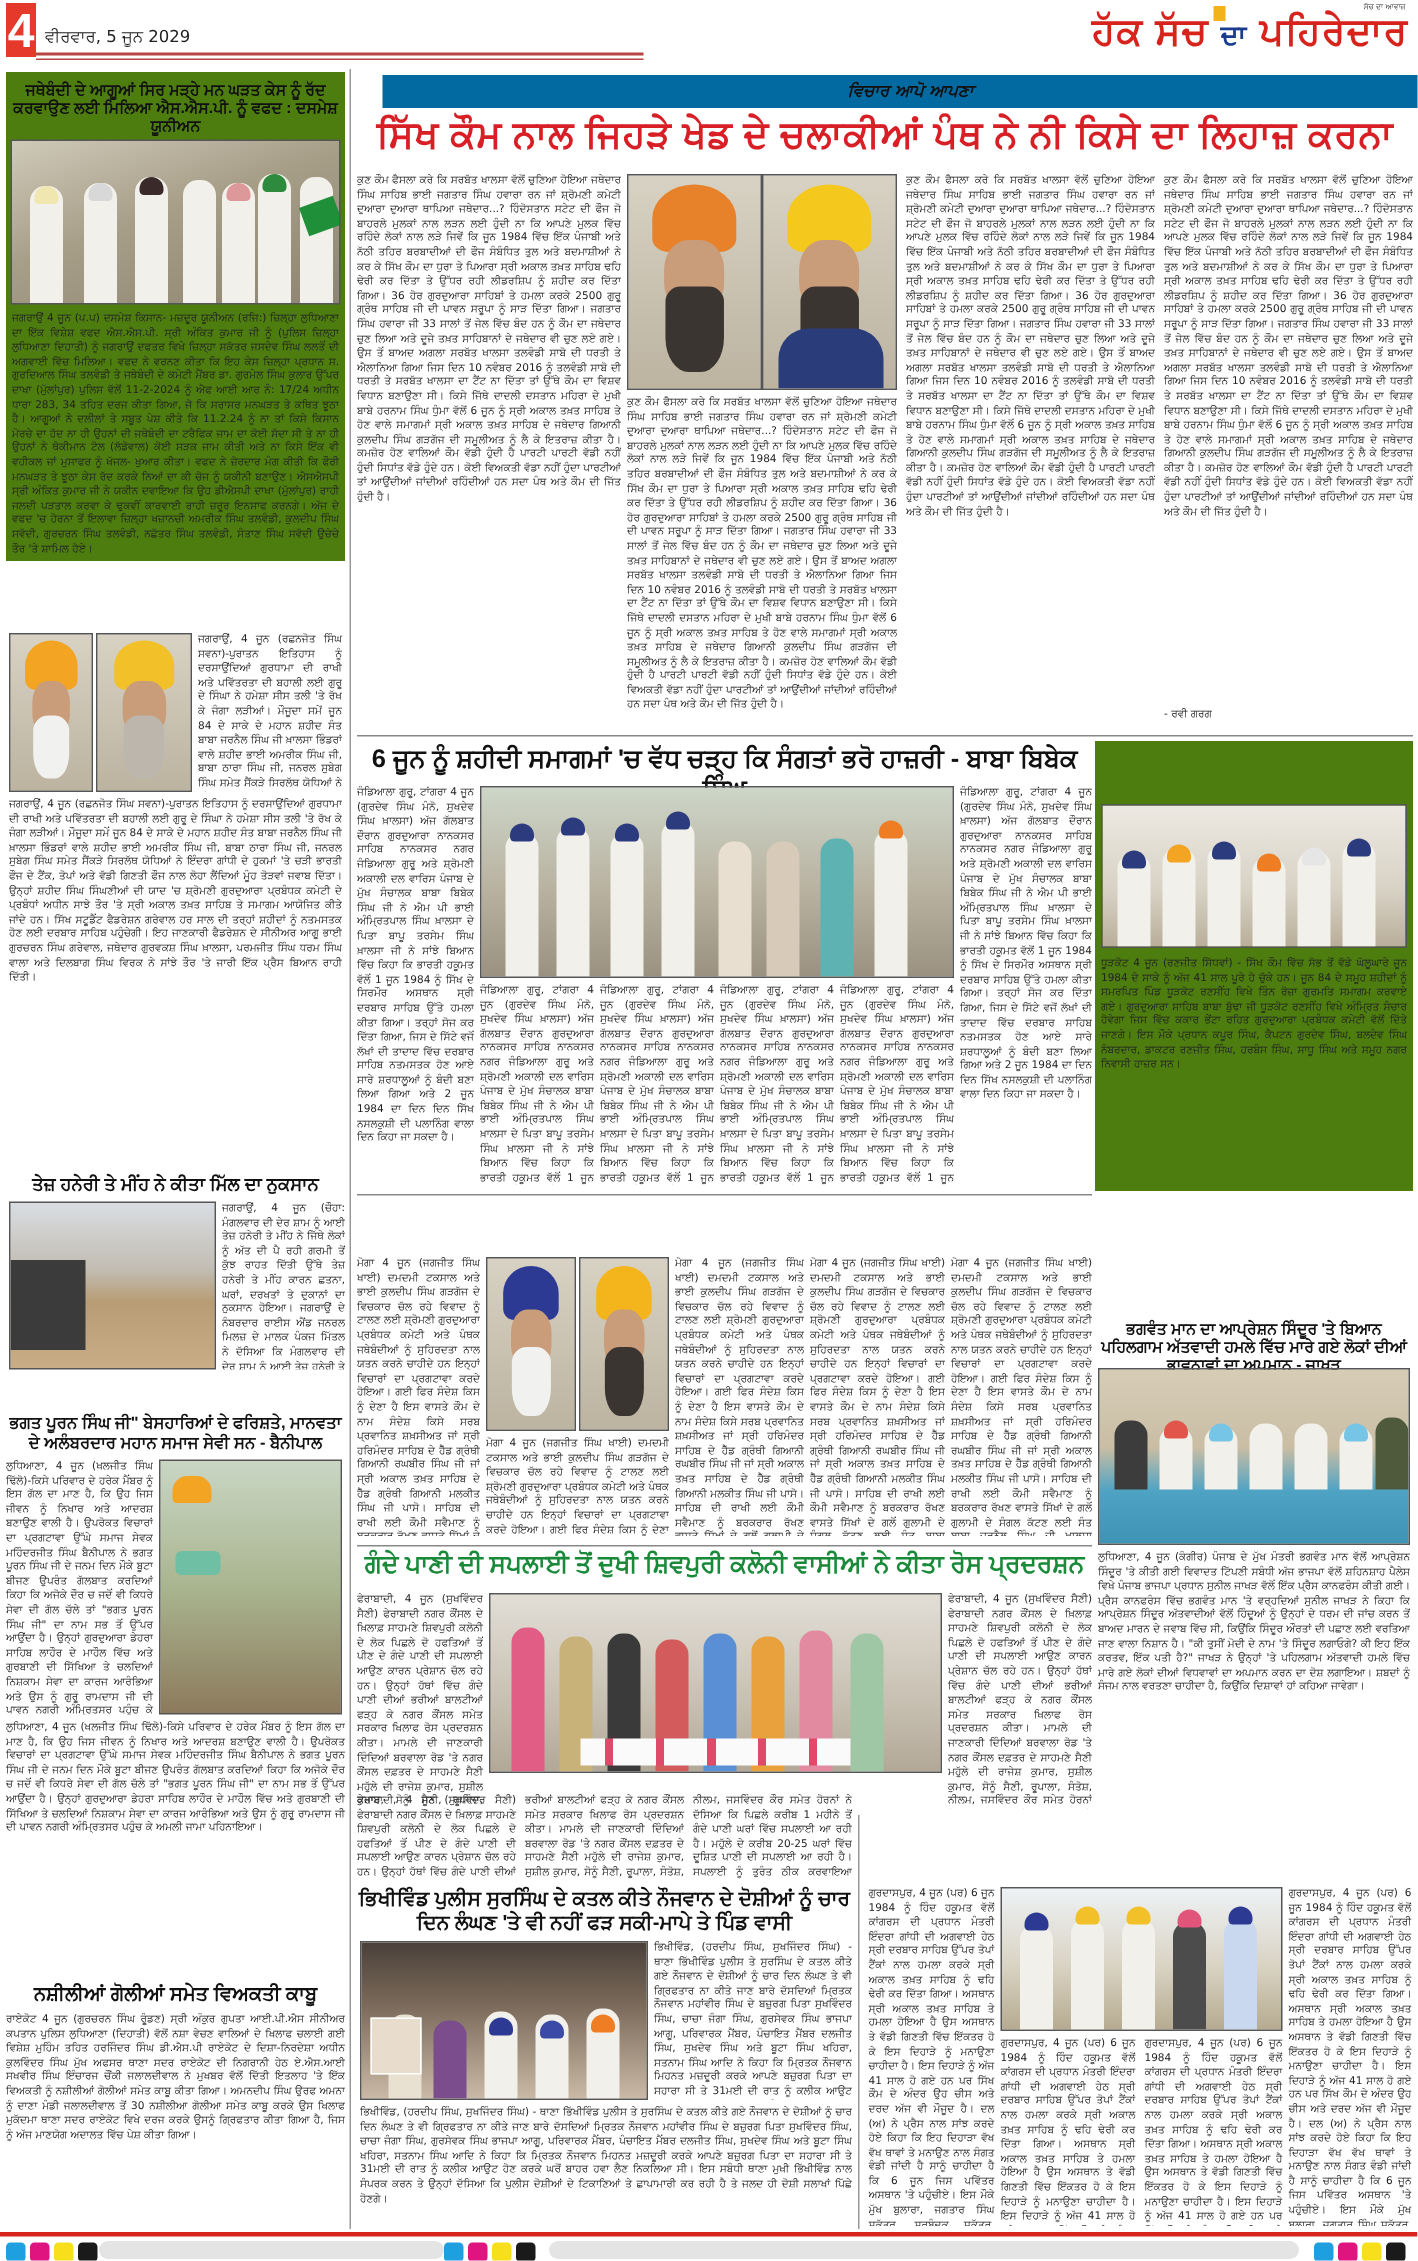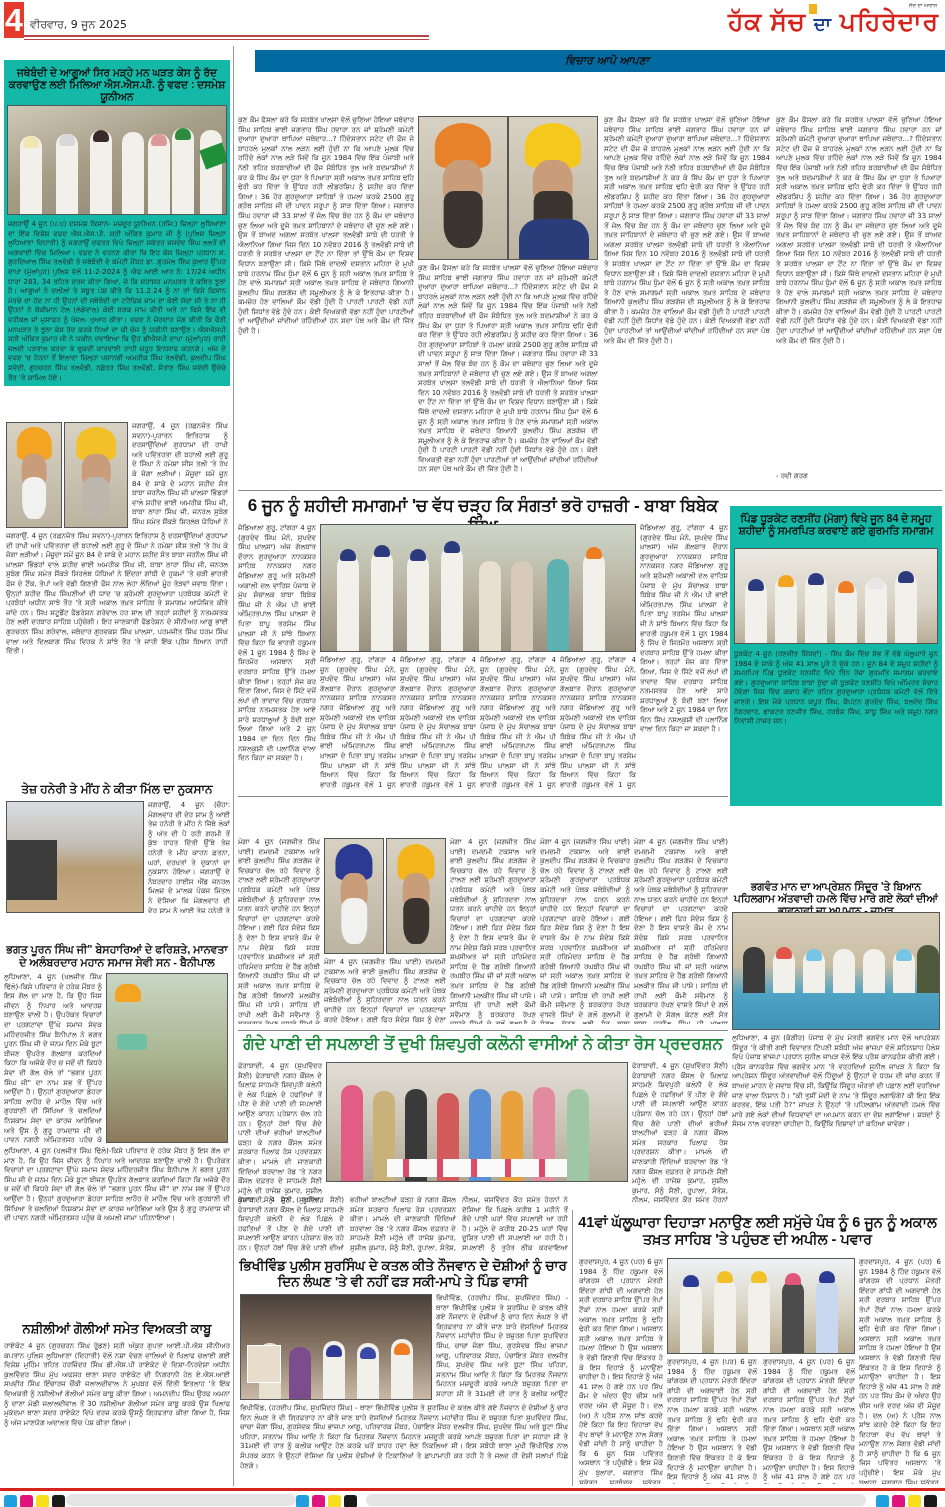--- a/index.html
+++ b/index.html
@@ -16,21 +16,21 @@
   .rule2 { left: 24px; top: 39px; width: 405px; height: 1px; background: #b84444; }
   .logo { right: 6px; top: 6px; font: bold 25px/30px "Liberation Sans", sans-serif; color: #d6241d; letter-spacing: 1px; }
   .logo .mid { color: #1a3c8f; font-size: 18px; }
   .logo-flag { right: 128px; top: 4px; width: 8px; height: 10px; background: #f2b21a; }
   .logo-tag { right: 8px; top: 2px; font-size: 5px; color: #333; }
 
   
   .vrule { width: 1px; background: #999; }
   .hrule { height: 1px; background: #888; }
 
-  .box-yellow { background: #14b8a6; margin-top: 12px; }
+  .box-yellow { background: #4d7c0f; }
   .section-band { background: #0369a1; margin-left: 17px; }
 
   .headline { font-family: "Liberation Sans", sans-serif; font-weight: bold; color: #111; text-align: center; line-height: 1.15; }
   .hl-red { color: #d81f26; }
   .hl-green { color: #1a8a3a; }
 
   .body-text { font-size: 7px; line-height: 9.6px; color: #222; text-align: justify; overflow: hidden; }
   .columns-2 { column-count: 2; column-gap: 8px; }
 
   .photo { background: linear-gradient(160deg, #cfc9b8 0%, #a79e88 45%, #8d8571 100%); border: 1px solid #555; overflow: hidden; }
@@ -46,21 +46,21 @@
 
   
   .footer-bar { left: 0; top: 1488px; width: 945px; height: 3px; background: #d6241d; }
   .reg { width: 13px; height: 13px; border-radius: 3px; display: inline-block; margin-right: 3px; }
   .pill { height: 12px; border-radius: 6px; background: #e4e4e4; }
 </style>
 </head>
 <body>
 
 <div class="abs page-num">4</div>
-<div class="abs date">ਵੀਰਵਾਰ, 9 ਜੂਨ 2025</div>
+<div class="abs date">ਵੀਰਵਾਰ, 5 ਜੂਨ 2029</div>
 <div class="abs rule1"></div>
 <div class="abs rule2"></div>
 <div class="abs logo-flag"></div>
 <div class="abs logo-tag">ਸੱਚ ਦਾ ਆਵਾਜ਼</div>
 <div class="abs logo">
   <span>ਹੱਕ ਸੱਚ </span><span class="mid">ਦਾ</span><span> ਪਹਿਰੇਦਾਰ</span>
 </div>
 
 <div class="abs vrule" style="left:233px; top:46px; height:1440px;"></div>
 
@@ -120,20 +120,21 @@
 <div class="abs" style="left:4px; top:1322px; width:226px; height:164px;">
   <div class="headline" style="font-size:13px;">ਨਸ਼ੀਲੀਆਂ ਗੋਲੀਆਂ ਸਮੇਤ ਵਿਅਕਤੀ ਕਾਬੂ</div>
   <div class="abs body-text" style="left:0px; top:20px; width:226px; height:144px;">ਰਾਏਕੋਟ 4 ਜੂਨ (ਗੁਰਚਰਨ ਸਿੰਘ ਰੂੰਡਣ) ਸ੍ਰੀ ਅੰਕੁਰ ਗੁਪਤਾ ਆਈ.ਪੀ.ਐਸ ਸੀਨੀਅਰ ਕਪਤਾਨ ਪੁਲਿਸ ਲੁਧਿਆਣਾ (ਦਿਹਾਤੀ) ਵੱਲੋਂ ਨਸ਼ਾ ਵੇਚਣ ਵਾਲਿਆਂ ਦੇ ਖਿਲਾਫ ਚਲਾਈ ਗਈ ਵਿਸ਼ੇਸ਼ ਮੁਹਿੰਮ ਤਹਿਤ ਹਰਜਿੰਦਰ ਸਿੰਘ ਡੀ.ਐਸ.ਪੀ ਰਾਏਕੋਟ ਦੇ ਦਿਸ਼ਾ-ਨਿਰਦੇਸ਼ਾ ਅਧੀਨ ਕੁਲਵਿੰਦਰ ਸਿੰਘ ਮੁੱਖ ਅਫਸਰ ਥਾਣਾ ਸਦਰ ਰਾਏਕੋਟ ਦੀ ਨਿਗਰਾਨੀ ਹੇਠ ਏ.ਐਸ.ਆਈ ਸਖਵੀਰ ਸਿੰਘ ਇੰਚਾਰਜ ਚੌਂਕੀ ਜਲਾਲਦੀਵਾਲ ਨੇ ਮੁਖਬਰ ਵੱਲੋਂ ਦਿੱਤੀ ਇਤਲਾਹ 'ਤੇ ਇੱਕ ਵਿਅਕਤੀ ਨੂੰ ਨਸ਼ੀਲੀਆਂ ਗੋਲੀਆਂ ਸਮੇਤ ਕਾਬੂ ਕੀਤਾ ਗਿਆ। ਅਮਨਦੀਪ ਸਿੰਘ ਉਰਫ ਅਮਨਾ ਨੂੰ ਦਾਣਾ ਮੰਡੀ ਜਲਾਲਦੀਵਾਲ ਤੋਂ 30 ਨਸ਼ੀਲੀਆ ਗੋਲੀਆ ਸਮੇਤ ਕਾਬੂ ਕਰਕੇ ਉਸ ਖਿਲਾਫ ਮੁਕੱਦਮਾ ਥਾਣਾ ਸਦਰ ਰਾਏਕੋਟ ਵਿਖੇ ਦਰਜ ਕਰਕੇ ਉਸਨੂੰ ਗ੍ਰਿਫਤਾਰ ਕੀਤਾ ਗਿਆ ਹੈ, ਜਿਸ ਨੂੰ ਅੱਜ ਮਾਣਯੋਗ ਅਦਾਲਤ ਵਿੱਚ ਪੇਸ਼ ਕੀਤਾ ਗਿਆ।</div>
 </div>
 
 <div class="abs section-band" style="left:238px; top:50px; width:704px; height:22px;">
   <div style="text-align:center; font-size:11px; font-style:italic; font-weight:bold; line-height:22px;">ਵਿਚਾਰ ਆਪੋ ਆਪਣਾ</div>
 </div>
 
 <div class="abs" style="left:238px; top:76px; width:704px; height:410px;">
+  <div class="headline hl-red" style="font-size:25px; letter-spacing:0.5px;">ਸਿੱਖ ਕੌਮ ਨਾਲ ਜਿਹੜੇ ਖੇਡ ਦੇ ਚਲਾਕੀਆਂ ਪੰਥ ਨੇ ਨੀ ਕਿਸੇ ਦਾ ਲਿਹਾਜ਼ ਕਰਨਾ</div>
   <div class="abs body-text columns-2" style="left:0px; top:40px; width:176px; height:368px; column-count:1;">ਕੁਣ ਕੌਮ ਫੈਸਲਾ ਕਰੇ ਕਿ ਸਰਬੱਤ ਖਾਲਸਾ ਵੱਲੋਂ ਚੁਣਿਆ ਹੋਇਆ ਜਥੇਦਾਰ ਸਿੰਘ ਸਾਹਿਬ ਭਾਈ ਜਗਤਾਰ ਸਿੰਘ ਹਵਾਰਾ ਰਨ ਜਾਂ ਸ਼੍ਰੋਮਣੀ ਕਮੇਟੀ ਦੁਆਰਾ ਦੁਆਰਾ ਥਾਪਿਆ ਜਥੇਦਾਰ...? ਹਿੰਦੋਸਤਾਨ ਸਟੇਟ ਦੀ ਫੌਜ ਜੋ ਬਾਹਰਲੇ ਮੁਲਕਾਂ ਨਾਲ ਲੜਨ ਲਈ ਹੁੰਦੀ ਨਾ ਕਿ ਆਪਣੇ ਮੁਲਕ ਵਿੱਚ ਰਹਿੰਦੇ ਲੋਕਾਂ ਨਾਲ ਲੜੇ ਜਿਵੇਂ ਕਿ ਜੂਨ 1984 ਵਿੱਚ ਇੱਕ ਪੰਜਾਬੀ ਅਤੇ ਨੱਠੀ ਤਹਿਰ ਬਰਬਾਦੀਆਂ ਦੀ ਫੌਜ ਸੰਬੰਧਿਤ ਤੁਲ ਅਤੇ ਬਦਮਾਸ਼ੀਆਂ ਨੇ ਕਰ ਕੇ ਸਿੱਖ ਕੌਮ ਦਾ ਧੁਰਾ ਤੇ ਪਿਆਰਾ ਸ੍ਰੀ ਅਕਾਲ ਤਖ਼ਤ ਸਾਹਿਬ ਢਹਿ ਢੇਰੀ ਕਰ ਦਿੱਤਾ ਤੇ ਉੱਧਰ ਰਹੀ ਲੀਡਰਸ਼ਿਪ ਨੂੰ ਸ਼ਹੀਦ ਕਰ ਦਿੱਤਾ ਗਿਆ। 36 ਹੋਰ ਗੁਰਦੁਆਰਾ ਸਾਹਿਬਾਂ ਤੇ ਹਮਲਾ ਕਰਕੇ 2500 ਗੁਰੂ ਗ੍ਰੰਥ ਸਾਹਿਬ ਜੀ ਦੀ ਪਾਵਨ ਸਰੂਪਾ ਨੂੰ ਸਾੜ ਦਿੱਤਾ ਗਿਆ। ਜਗਤਾਰ ਸਿੰਘ ਹਵਾਰਾ ਜੀ 33 ਸਾਲਾਂ ਤੋਂ ਜੇਲ ਵਿੱਚ ਬੰਦ ਹਨ ਨੂੰ ਕੌਮ ਦਾ ਜਥੇਦਾਰ ਚੁਣ ਲਿਆ ਅਤੇ ਦੂਜੇ ਤਖ਼ਤ ਸਾਹਿਬਾਨਾਂ ਦੇ ਜਥੇਦਾਰ ਵੀ ਚੁਣ ਲਏ ਗਏ। ਉਸ ਤੋਂ ਬਾਅਦ ਅਗਲਾ ਸਰਬੱਤ ਖਾਲਸਾ ਤਲਵੰਡੀ ਸਾਬੋ ਦੀ ਧਰਤੀ ਤੇ ਐਲਾਨਿਆ ਗਿਆ ਜਿਸ ਦਿਨ 10 ਨਵੰਬਰ 2016 ਨੂੰ ਤਲਵੰਡੀ ਸਾਬੋ ਦੀ ਧਰਤੀ ਤੇ ਸਰਬੱਤ ਖਾਲਸਾ ਦਾ ਟੈਂਟ ਨਾ ਦਿੱਤਾ ਤਾਂ ਉੱਥੇ ਕੌਮ ਦਾ ਵਿਸ਼ਵ ਵਿਧਾਨ ਬਣਾਉਣਾ ਸੀ। ਕਿਸੇ ਜਿੱਥੇ ਦਾਦਲੀ ਦਸਤਾਨ ਮਹਿਰਾ ਦੇ ਮੁਖੀ ਬਾਬੇ ਹਰਨਾਮ ਸਿੰਘ ਧੁੰਮਾ ਵੱਲੋਂ 6 ਜੂਨ ਨੂੰ ਸ੍ਰੀ ਅਕਾਲ ਤਖ਼ਤ ਸਾਹਿਬ ਤੇ ਹੋਣ ਵਾਲੇ ਸਮਾਗਮਾਂ ਸ੍ਰੀ ਅਕਾਲ ਤਖ਼ਤ ਸਾਹਿਬ ਦੇ ਜਥੇਦਾਰ ਗਿਆਨੀ ਕੁਲਦੀਪ ਸਿੰਘ ਗੜਗੱਜ ਦੀ ਸਮੂਲੀਅਤ ਨੂੰ ਲੈ ਕੇ ਇਤਰਾਜ਼ ਕੀਤਾ ਹੈ। ਕਮਜ਼ੋਰ ਹੋਣ ਵਾਲਿਆਂ ਕੌਮ ਵੱਡੀ ਹੁੰਦੀ ਹੈ ਪਾਰਟੀ ਪਾਰਟੀ ਵੱਡੀ ਨਹੀਂ ਹੁੰਦੀ ਸਿਧਾਂਤ ਵੱਡੇ ਹੁੰਦੇ ਹਨ। ਕੋਈ ਵਿਅਕਤੀ ਵੱਡਾ ਨਹੀਂ ਹੁੰਦਾ ਪਾਰਟੀਆਂ ਤਾਂ ਆਉਂਦੀਆਂ ਜਾਂਦੀਆਂ ਰਹਿੰਦੀਆਂ ਹਨ ਸਦਾ ਪੰਥ ਅਤੇ ਕੌਮ ਦੀ ਜਿੱਤ ਹੁੰਦੀ ਹੈ।</div>
   <div class="abs portrait" style="left:180px; top:40px; width:90px; height:144px;">
     <div class="pturban" style="background:#e8822a;"></div>
       <div class="face"></div>
       <div class="beard dark"></div>
   </div>
   <div class="abs portrait" style="left:270px; top:40px; width:90px; height:144px;">
     <div class="pturban" style="background:#f4c81c;"></div>
       <div class="face"></div>
       <div class="beard dark"></div>
@@ -166,21 +167,20 @@
       <div class="turban" style="left:265px; top:22px; background:#ee7d24;"></div>
   </div>
   <div class="abs body-text" style="left:82px; top:160px; width:76px; height:134px;">ਜੰਡਿਆਲਾ ਗੁਰੂ, ਟਾਂਗਰਾ 4 ਜੂਨ (ਗੁਰਦੇਵ ਸਿੰਘ ਮੰਨੋ, ਸੁਖਦੇਵ ਸਿੰਘ ਖ਼ਾਲਸਾ) ਅੱਜ ਗੱਲਬਾਤ ਦੌਰਾਨ ਗੁਰਦੁਆਰਾ ਨਾਨਕਸਰ ਸਾਹਿਬ ਨਾਨਕਸਰ ਨਗਰ ਜੰਡਿਆਲਾ ਗੁਰੂ ਅਤੇ ਸ਼੍ਰੋਮਣੀ ਅਕਾਲੀ ਦਲ ਵਾਰਿਸ ਪੰਜਾਬ ਦੇ ਮੁੱਖ ਸੰਚਾਲਕ ਬਾਬਾ ਬਿਬੇਕ ਸਿੰਘ ਜੀ ਨੇ ਐਮ ਪੀ ਭਾਈ ਅੰਮ੍ਰਿਤਪਾਲ ਸਿੰਘ ਖ਼ਾਲਸਾ ਦੇ ਪਿਤਾ ਬਾਪੂ ਤਰਸੇਮ ਸਿੰਘ ਖ਼ਾਲਸਾ ਜੀ ਨੇ ਸਾਂਝੇ ਬਿਆਨ ਵਿੱਚ ਕਿਹਾ ਕਿ ਭਾਰਤੀ ਹਕੂਮਤ ਵੱਲੋਂ 1 ਜੂਨ 1984 ਨੂੰ ਸਿੱਖ ਦੇ ਸਿਰਮੌਰ ਅਸਥਾਨ ਸ੍ਰੀ ਦਰਬਾਰ ਸਾਹਿਬ ਉੱਤੇ ਹਮਲਾ ਕੀਤਾ ਗਿਆ। ਤਰ੍ਹਾਂ ਸੋਜ ਕਰ ਦਿੱਤਾ ਗਿਆ, ਜਿਸ ਦੇ ਸਿੱਟੇ ਵਜੋਂ ਲੱਖਾਂ ਦੀ ਤਾਦਾਦ ਵਿੱਚ ਦਰਬਾਰ ਸਾਹਿਬ ਨਤਮਸਤਕ ਹੋਣ ਆਏ ਸਾਰੇ ਸ਼ਰਧਾਲੂਆਂ ਨੂੰ ਬੰਦੀ ਬਣਾ ਲਿਆ ਗਿਆ ਅਤੇ 2 ਜੂਨ 1984 ਦਾ ਦਿਨ ਦਿਨ ਸਿੱਖ ਨਸਲਕੁਸ਼ੀ ਦੀ ਪਲਾਨਿੰਗ ਵਾਲਾ ਦਿਨ ਕਿਹਾ ਜਾ ਸਕਦਾ ਹੈ।</div>
   <div class="abs body-text" style="left:162px; top:160px; width:76px; height:134px;">ਜੰਡਿਆਲਾ ਗੁਰੂ, ਟਾਂਗਰਾ 4 ਜੂਨ (ਗੁਰਦੇਵ ਸਿੰਘ ਮੰਨੋ, ਸੁਖਦੇਵ ਸਿੰਘ ਖ਼ਾਲਸਾ) ਅੱਜ ਗੱਲਬਾਤ ਦੌਰਾਨ ਗੁਰਦੁਆਰਾ ਨਾਨਕਸਰ ਸਾਹਿਬ ਨਾਨਕਸਰ ਨਗਰ ਜੰਡਿਆਲਾ ਗੁਰੂ ਅਤੇ ਸ਼੍ਰੋਮਣੀ ਅਕਾਲੀ ਦਲ ਵਾਰਿਸ ਪੰਜਾਬ ਦੇ ਮੁੱਖ ਸੰਚਾਲਕ ਬਾਬਾ ਬਿਬੇਕ ਸਿੰਘ ਜੀ ਨੇ ਐਮ ਪੀ ਭਾਈ ਅੰਮ੍ਰਿਤਪਾਲ ਸਿੰਘ ਖ਼ਾਲਸਾ ਦੇ ਪਿਤਾ ਬਾਪੂ ਤਰਸੇਮ ਸਿੰਘ ਖ਼ਾਲਸਾ ਜੀ ਨੇ ਸਾਂਝੇ ਬਿਆਨ ਵਿੱਚ ਕਿਹਾ ਕਿ ਭਾਰਤੀ ਹਕੂਮਤ ਵੱਲੋਂ 1 ਜੂਨ 1984 ਨੂੰ ਸਿੱਖ ਦੇ ਸਿਰਮੌਰ ਅਸਥਾਨ ਸ੍ਰੀ ਦਰਬਾਰ ਸਾਹਿਬ ਉੱਤੇ ਹਮਲਾ ਕੀਤਾ ਗਿਆ। ਤਰ੍ਹਾਂ ਸੋਜ ਕਰ ਦਿੱਤਾ ਗਿਆ, ਜਿਸ ਦੇ ਸਿੱਟੇ ਵਜੋਂ ਲੱਖਾਂ ਦੀ ਤਾਦਾਦ ਵਿੱਚ ਦਰਬਾਰ ਸਾਹਿਬ ਨਤਮਸਤਕ ਹੋਣ ਆਏ ਸਾਰੇ ਸ਼ਰਧਾਲੂਆਂ ਨੂੰ ਬੰਦੀ ਬਣਾ ਲਿਆ ਗਿਆ ਅਤੇ 2 ਜੂਨ 1984 ਦਾ ਦਿਨ ਦਿਨ ਸਿੱਖ ਨਸਲਕੁਸ਼ੀ ਦੀ ਪਲਾਨਿੰਗ ਵਾਲਾ ਦਿਨ ਕਿਹਾ ਜਾ ਸਕਦਾ ਹੈ।</div>
   <div class="abs body-text" style="left:242px; top:160px; width:76px; height:134px;">ਜੰਡਿਆਲਾ ਗੁਰੂ, ਟਾਂਗਰਾ 4 ਜੂਨ (ਗੁਰਦੇਵ ਸਿੰਘ ਮੰਨੋ, ਸੁਖਦੇਵ ਸਿੰਘ ਖ਼ਾਲਸਾ) ਅੱਜ ਗੱਲਬਾਤ ਦੌਰਾਨ ਗੁਰਦੁਆਰਾ ਨਾਨਕਸਰ ਸਾਹਿਬ ਨਾਨਕਸਰ ਨਗਰ ਜੰਡਿਆਲਾ ਗੁਰੂ ਅਤੇ ਸ਼੍ਰੋਮਣੀ ਅਕਾਲੀ ਦਲ ਵਾਰਿਸ ਪੰਜਾਬ ਦੇ ਮੁੱਖ ਸੰਚਾਲਕ ਬਾਬਾ ਬਿਬੇਕ ਸਿੰਘ ਜੀ ਨੇ ਐਮ ਪੀ ਭਾਈ ਅੰਮ੍ਰਿਤਪਾਲ ਸਿੰਘ ਖ਼ਾਲਸਾ ਦੇ ਪਿਤਾ ਬਾਪੂ ਤਰਸੇਮ ਸਿੰਘ ਖ਼ਾਲਸਾ ਜੀ ਨੇ ਸਾਂਝੇ ਬਿਆਨ ਵਿੱਚ ਕਿਹਾ ਕਿ ਭਾਰਤੀ ਹਕੂਮਤ ਵੱਲੋਂ 1 ਜੂਨ 1984 ਨੂੰ ਸਿੱਖ ਦੇ ਸਿਰਮੌਰ ਅਸਥਾਨ ਸ੍ਰੀ ਦਰਬਾਰ ਸਾਹਿਬ ਉੱਤੇ ਹਮਲਾ ਕੀਤਾ ਗਿਆ। ਤਰ੍ਹਾਂ ਸੋਜ ਕਰ ਦਿੱਤਾ ਗਿਆ, ਜਿਸ ਦੇ ਸਿੱਟੇ ਵਜੋਂ ਲੱਖਾਂ ਦੀ ਤਾਦਾਦ ਵਿੱਚ ਦਰਬਾਰ ਸਾਹਿਬ ਨਤਮਸਤਕ ਹੋਣ ਆਏ ਸਾਰੇ ਸ਼ਰਧਾਲੂਆਂ ਨੂੰ ਬੰਦੀ ਬਣਾ ਲਿਆ ਗਿਆ ਅਤੇ 2 ਜੂਨ 1984 ਦਾ ਦਿਨ ਦਿਨ ਸਿੱਖ ਨਸਲਕੁਸ਼ੀ ਦੀ ਪਲਾਨਿੰਗ ਵਾਲਾ ਦਿਨ ਕਿਹਾ ਜਾ ਸਕਦਾ ਹੈ।</div>
   <div class="abs body-text" style="left:322px; top:160px; width:76px; height:134px;">ਜੰਡਿਆਲਾ ਗੁਰੂ, ਟਾਂਗਰਾ 4 ਜੂਨ (ਗੁਰਦੇਵ ਸਿੰਘ ਮੰਨੋ, ਸੁਖਦੇਵ ਸਿੰਘ ਖ਼ਾਲਸਾ) ਅੱਜ ਗੱਲਬਾਤ ਦੌਰਾਨ ਗੁਰਦੁਆਰਾ ਨਾਨਕਸਰ ਸਾਹਿਬ ਨਾਨਕਸਰ ਨਗਰ ਜੰਡਿਆਲਾ ਗੁਰੂ ਅਤੇ ਸ਼੍ਰੋਮਣੀ ਅਕਾਲੀ ਦਲ ਵਾਰਿਸ ਪੰਜਾਬ ਦੇ ਮੁੱਖ ਸੰਚਾਲਕ ਬਾਬਾ ਬਿਬੇਕ ਸਿੰਘ ਜੀ ਨੇ ਐਮ ਪੀ ਭਾਈ ਅੰਮ੍ਰਿਤਪਾਲ ਸਿੰਘ ਖ਼ਾਲਸਾ ਦੇ ਪਿਤਾ ਬਾਪੂ ਤਰਸੇਮ ਸਿੰਘ ਖ਼ਾਲਸਾ ਜੀ ਨੇ ਸਾਂਝੇ ਬਿਆਨ ਵਿੱਚ ਕਿਹਾ ਕਿ ਭਾਰਤੀ ਹਕੂਮਤ ਵੱਲੋਂ 1 ਜੂਨ 1984 ਨੂੰ ਸਿੱਖ ਦੇ ਸਿਰਮੌਰ ਅਸਥਾਨ ਸ੍ਰੀ ਦਰਬਾਰ ਸਾਹਿਬ ਉੱਤੇ ਹਮਲਾ ਕੀਤਾ ਗਿਆ। ਤਰ੍ਹਾਂ ਸੋਜ ਕਰ ਦਿੱਤਾ ਗਿਆ, ਜਿਸ ਦੇ ਸਿੱਟੇ ਵਜੋਂ ਲੱਖਾਂ ਦੀ ਤਾਦਾਦ ਵਿੱਚ ਦਰਬਾਰ ਸਾਹਿਬ ਨਤਮਸਤਕ ਹੋਣ ਆਏ ਸਾਰੇ ਸ਼ਰਧਾਲੂਆਂ ਨੂੰ ਬੰਦੀ ਬਣਾ ਲਿਆ ਗਿਆ ਅਤੇ 2 ਜੂਨ 1984 ਦਾ ਦਿਨ ਦਿਨ ਸਿੱਖ ਨਸਲਕੁਸ਼ੀ ਦੀ ਪਲਾਨਿੰਗ ਵਾਲਾ ਦਿਨ ਕਿਹਾ ਜਾ ਸਕਦਾ ਹੈ।</div>
   <div class="abs body-text" style="left:402px; top:28px; width:88px; height:266px;">ਜੰਡਿਆਲਾ ਗੁਰੂ, ਟਾਂਗਰਾ 4 ਜੂਨ (ਗੁਰਦੇਵ ਸਿੰਘ ਮੰਨੋ, ਸੁਖਦੇਵ ਸਿੰਘ ਖ਼ਾਲਸਾ) ਅੱਜ ਗੱਲਬਾਤ ਦੌਰਾਨ ਗੁਰਦੁਆਰਾ ਨਾਨਕਸਰ ਸਾਹਿਬ ਨਾਨਕਸਰ ਨਗਰ ਜੰਡਿਆਲਾ ਗੁਰੂ ਅਤੇ ਸ਼੍ਰੋਮਣੀ ਅਕਾਲੀ ਦਲ ਵਾਰਿਸ ਪੰਜਾਬ ਦੇ ਮੁੱਖ ਸੰਚਾਲਕ ਬਾਬਾ ਬਿਬੇਕ ਸਿੰਘ ਜੀ ਨੇ ਐਮ ਪੀ ਭਾਈ ਅੰਮ੍ਰਿਤਪਾਲ ਸਿੰਘ ਖ਼ਾਲਸਾ ਦੇ ਪਿਤਾ ਬਾਪੂ ਤਰਸੇਮ ਸਿੰਘ ਖ਼ਾਲਸਾ ਜੀ ਨੇ ਸਾਂਝੇ ਬਿਆਨ ਵਿੱਚ ਕਿਹਾ ਕਿ ਭਾਰਤੀ ਹਕੂਮਤ ਵੱਲੋਂ 1 ਜੂਨ 1984 ਨੂੰ ਸਿੱਖ ਦੇ ਸਿਰਮੌਰ ਅਸਥਾਨ ਸ੍ਰੀ ਦਰਬਾਰ ਸਾਹਿਬ ਉੱਤੇ ਹਮਲਾ ਕੀਤਾ ਗਿਆ। ਤਰ੍ਹਾਂ ਸੋਜ ਕਰ ਦਿੱਤਾ ਗਿਆ, ਜਿਸ ਦੇ ਸਿੱਟੇ ਵਜੋਂ ਲੱਖਾਂ ਦੀ ਤਾਦਾਦ ਵਿੱਚ ਦਰਬਾਰ ਸਾਹਿਬ ਨਤਮਸਤਕ ਹੋਣ ਆਏ ਸਾਰੇ ਸ਼ਰਧਾਲੂਆਂ ਨੂੰ ਬੰਦੀ ਬਣਾ ਲਿਆ ਗਿਆ ਅਤੇ 2 ਜੂਨ 1984 ਦਾ ਦਿਨ ਦਿਨ ਸਿੱਖ ਨਸਲਕੁਸ਼ੀ ਦੀ ਪਲਾਨਿੰਗ ਵਾਲਾ ਦਿਨ ਕਿਹਾ ਜਾ ਸਕਦਾ ਹੈ।</div>
 </div>
 
 <div class="abs box-yellow" style="left:730px; top:494px; width:212px; height:300px;">
-  <div class="headline" style="font-size:10.5px; padding:6px 4px;">ਪਿੰਡ ਧੂੜਕੋਟ ਰਣਸੀਂਹ (ਮੋਗਾ) ਵਿਖੇ ਜੂਨ 84 ਦੇ ਸਮੂਹ ਸ਼ਹੀਦਾਂ ਨੂੰ ਸਮਰਪਿਤ ਕਰਵਾਏ ਗਏ ਗੁਰਮਤਿ ਸਮਾਗਮ</div>
   <div class="abs photo" style="left:4px; top:42px; width:204px; height:96px; background:linear-gradient(180deg,#ece9e2 0%,#d8d2c5 60%,#b9ae9a 100%);">
     <div class="figure" style="left:10px; height:62px;"></div>
       <div class="turban" style="left:13px; top:30px; background:#2c3a7e;"></div>
     <div class="figure" style="left:40px; height:66px;"></div>
       <div class="turban" style="left:43px; top:26px; background:#f2a422;"></div>
     <div class="figure" style="left:70px; height:68px;"></div>
       <div class="turban" style="left:73px; top:24px; background:#2c3a7e;"></div>
     <div class="figure" style="left:100px; height:60px;"></div>
       <div class="turban" style="left:103px; top:32px; background:#ee7d24;"></div>
     <div class="figure" style="left:130px; height:64px;"></div>
@@ -260,21 +260,20 @@
       <div class="turban" style="left:119px; top:52px; background:#3a4aa6;"></div>
     <div class="figure" style="left:150px; height:60px;"></div>
       <div class="turban" style="left:153px; top:48px; background:#ee7d24;"></div>
     <div style="position:absolute; left:6px; top:50px; width:34px; height:38px; background:#e8dccd; border:1px solid #fff;"></div>
   </div>
   <div class="abs body-text" style="left:198px; top:36px; width:132px; height:106px;">ਭਿਖੀਵਿੰਡ, (ਹਰਦੀਪ ਸਿੰਘ, ਸੁਖਜਿੰਦਰ ਸਿੰਘ) - ਥਾਣਾ ਭਿੱਖੀਵਿੰਡ ਪੁਲੀਸ ਤੇ ਸੁਰਸਿੰਘ ਦੇ ਕਤਲ ਕੀਤੇ ਗਏ ਨੌਜਵਾਨ ਦੇ ਦੋਸ਼ੀਆਂ ਨੂੰ ਚਾਰ ਦਿਨ ਲੰਘਣ ਤੇ ਵੀ ਗ੍ਰਿਫਤਾਰ ਨਾ ਕੀਤੇ ਜਾਣ ਬਾਰੇ ਦੱਸਦਿਆਂ ਮ੍ਰਿਤਕ ਨੌਜਵਾਨ ਮਹਾਂਵੀਰ ਸਿੰਘ ਦੇ ਬਜ਼ੁਰਗ ਪਿਤਾ ਸੁਖਵਿੰਦਰ ਸਿੰਘ, ਚਾਚਾ ਜੰਗਾ ਸਿੰਘ, ਗੁਰਸੇਵਕ ਸਿੰਘ ਭਾਜਪਾ ਆਗੂ, ਪਰਿਵਾਰਕ ਮੈਂਬਰ, ਪੰਚਾਇਤ ਮੈਂਬਰ ਦਲਜੀਤ ਸਿੰਘ, ਸੁਖਦੇਵ ਸਿੰਘ ਅਤੇ ਬੂਟਾ ਸਿੰਘ ਖਹਿਰਾ, ਸਤਨਾਮ ਸਿੰਘ ਆਦਿ ਨੇ ਕਿਹਾ ਕਿ ਮ੍ਰਿਤਕ ਨੌਜਵਾਨ ਮਿਹਨਤ ਮਜ਼ਦੂਰੀ ਕਰਕੇ ਆਪਣੇ ਬਜ਼ੁਰਗ ਪਿਤਾ ਦਾ ਸਹਾਰਾ ਸੀ ਤੇ 31ਮਈ ਦੀ ਰਾਤ ਨੂੰ ਕਲੀਕ ਆਉਟ ਹੋਣ ਕਰਕੇ ਘਰੋਂ ਬਾਹਰ ਹਵਾ ਲੈਣ ਨਿਕਲਿਆ ਸੀ। ਇਸ ਸਬੰਧੀ ਥਾਣਾ ਮੁਖੀ ਭਿੱਖੀਵਿੰਡ ਨਾਲ ਸੰਪਰਕ ਕਰਨ ਤੇ ਉਨ੍ਹਾਂ ਦੱਸਿਆ ਕਿ ਪੁਲੀਸ ਦੋਸ਼ੀਆਂ ਦੇ ਟਿਕਾਣਿਆਂ ਤੇ ਛਾਪਾਮਾਰੀ ਕਰ ਰਹੀ ਹੈ ਤੇ ਜਲਦ ਹੀ ਦੋਸ਼ੀ ਸਲਾਖਾਂ ਪਿੱਛੇ ਹੋਣਗੇ।</div>
   <div class="abs body-text" style="left:2px; top:146px; width:328px; height:80px;">ਭਿਖੀਵਿੰਡ, (ਹਰਦੀਪ ਸਿੰਘ, ਸੁਖਜਿੰਦਰ ਸਿੰਘ) - ਥਾਣਾ ਭਿੱਖੀਵਿੰਡ ਪੁਲੀਸ ਤੇ ਸੁਰਸਿੰਘ ਦੇ ਕਤਲ ਕੀਤੇ ਗਏ ਨੌਜਵਾਨ ਦੇ ਦੋਸ਼ੀਆਂ ਨੂੰ ਚਾਰ ਦਿਨ ਲੰਘਣ ਤੇ ਵੀ ਗ੍ਰਿਫਤਾਰ ਨਾ ਕੀਤੇ ਜਾਣ ਬਾਰੇ ਦੱਸਦਿਆਂ ਮ੍ਰਿਤਕ ਨੌਜਵਾਨ ਮਹਾਂਵੀਰ ਸਿੰਘ ਦੇ ਬਜ਼ੁਰਗ ਪਿਤਾ ਸੁਖਵਿੰਦਰ ਸਿੰਘ, ਚਾਚਾ ਜੰਗਾ ਸਿੰਘ, ਗੁਰਸੇਵਕ ਸਿੰਘ ਭਾਜਪਾ ਆਗੂ, ਪਰਿਵਾਰਕ ਮੈਂਬਰ, ਪੰਚਾਇਤ ਮੈਂਬਰ ਦਲਜੀਤ ਸਿੰਘ, ਸੁਖਦੇਵ ਸਿੰਘ ਅਤੇ ਬੂਟਾ ਸਿੰਘ ਖਹਿਰਾ, ਸਤਨਾਮ ਸਿੰਘ ਆਦਿ ਨੇ ਕਿਹਾ ਕਿ ਮ੍ਰਿਤਕ ਨੌਜਵਾਨ ਮਿਹਨਤ ਮਜ਼ਦੂਰੀ ਕਰਕੇ ਆਪਣੇ ਬਜ਼ੁਰਗ ਪਿਤਾ ਦਾ ਸਹਾਰਾ ਸੀ ਤੇ 31ਮਈ ਦੀ ਰਾਤ ਨੂੰ ਕਲੀਕ ਆਉਟ ਹੋਣ ਕਰਕੇ ਘਰੋਂ ਬਾਹਰ ਹਵਾ ਲੈਣ ਨਿਕਲਿਆ ਸੀ। ਇਸ ਸਬੰਧੀ ਥਾਣਾ ਮੁਖੀ ਭਿੱਖੀਵਿੰਡ ਨਾਲ ਸੰਪਰਕ ਕਰਨ ਤੇ ਉਨ੍ਹਾਂ ਦੱਸਿਆ ਕਿ ਪੁਲੀਸ ਦੋਸ਼ੀਆਂ ਦੇ ਟਿਕਾਣਿਆਂ ਤੇ ਛਾਪਾਮਾਰੀ ਕਰ ਰਹੀ ਹੈ ਤੇ ਜਲਦ ਹੀ ਦੋਸ਼ੀ ਸਲਾਖਾਂ ਪਿੱਛੇ ਹੋਣਗੇ।</div>
 </div>
 
 <div class="abs" style="left:572px; top:1210px; width:370px; height:276px; border-left:1px solid #999;">
-  <div class="headline" style="font-size:14.5px; padding:4px 4px 0;">41ਵਾਂ ਘੱਲੂਘਾਰਾ ਦਿਹਾੜਾ ਮਨਾਉਣ ਲਈ ਸਮੁੱਚੇ ਪੰਥ ਨੂੰ 6 ਜੂਨ ਨੂੰ ਅਕਾਲ ਤਖ਼ਤ ਸਾਹਿਬ 'ਤੇ ਪਹੁੰਚਣ ਦੀ ਅਪੀਲ - ਪਵਾਰ</div>
   <div class="abs body-text" style="left:6px; top:48px; width:84px; height:226px;">ਗੁਰਦਾਸਪੁਰ, 4 ਜੂਨ (ਪਰ) 6 ਜੂਨ 1984 ਨੂੰ ਹਿੰਦ ਹਕੂਮਤ ਵੱਲੋਂ ਕਾਂਗਰਸ ਦੀ ਪ੍ਰਧਾਨ ਮੰਤਰੀ ਇੰਦਰਾ ਗਾਂਧੀ ਦੀ ਅਗਵਾਈ ਹੇਠ ਸ੍ਰੀ ਦਰਬਾਰ ਸਾਹਿਬ ਉੱਪਰ ਤੋਪਾਂ ਟੈਂਕਾਂ ਨਾਲ ਹਮਲਾ ਕਰਕੇ ਸ੍ਰੀ ਅਕਾਲ ਤਖ਼ਤ ਸਾਹਿਬ ਨੂੰ ਢਹਿ ਢੇਰੀ ਕਰ ਦਿੱਤਾ ਗਿਆ। ਅਸਥਾਨ ਸ੍ਰੀ ਅਕਾਲ ਤਖ਼ਤ ਸਾਹਿਬ ਤੇ ਹਮਲਾ ਹੋਇਆ ਹੈ ਉਸ ਅਸਥਾਨ ਤੇ ਵੱਡੀ ਗਿਣਤੀ ਵਿੱਚ ਇੱਕਤਰ ਹੋ ਕੇ ਇਸ ਦਿਹਾੜੇ ਨੂੰ ਮਨਾਉਣਾ ਚਾਹੀਦਾ ਹੈ। ਇਸ ਦਿਹਾੜੇ ਨੂੰ ਅੱਜ 41 ਸਾਲ ਹੋ ਗਏ ਹਨ ਪਰ ਸਿੱਖ ਕੌਮ ਦੇ ਅੰਦਰ ਉਹ ਚੀਸ ਅਤੇ ਦਰਦ ਅੱਜ ਵੀ ਮੌਜੂਦ ਹੈ। ਦਲ (ਅ) ਨੇ ਪ੍ਰੈਸ ਨਾਲ ਸਾਂਝ ਕਰਦੇ ਹੋਏ ਕਿਹਾ ਕਿ ਇਹ ਦਿਹਾੜਾ ਵੱਖ ਵੱਖ ਥਾਵਾਂ ਤੇ ਮਨਾਉਣ ਨਾਲ ਸੰਗਤ ਵੰਡੀ ਜਾਂਦੀ ਹੈ ਸਾਨੂੰ ਚਾਹੀਦਾ ਹੈ ਕਿ 6 ਜੂਨ ਜਿਸ ਪਵਿੱਤਰ ਅਸਥਾਨ 'ਤੇ ਪਹੁੰਚੀਏ। ਇਸ ਮੌਕੇ ਮੁੱਖ ਬੁਲਾਰਾ, ਜਗਤਾਰ ਸਿੰਘ ਸਕੱਤਰ, ਸਰਬੰਦਕ ਸਕੱਤਰ, ਪਲਵਿੰਦਰ ਸਿੰਘ ਸਰਕਲ ਪ੍ਰਧਾਨ, ਅਜੈਬ ਸਿੰਘ, ਅਲੋਕ ਸਿੰਘ ਆਦਿ ਹਾਜ਼ਰ ਸਨ।</div>
   <div class="abs photo" style="left:94px; top:48px; width:188px; height:96px; background:linear-gradient(180deg,#eef2f5 0%,#d9d3c3 55%,#b6ab90 100%);">
     <div class="figure" style="left:12px; height:70px;"></div>
       <div class="turban" style="left:15px; top:16px; background:#2c3a94;"></div>
     <div class="figure" style="left:46px; height:74px;"></div>
       <div class="turban" style="left:49px; top:12px; background:#f2c12a;"></div>
     <div class="figure" style="left:80px; height:74px;"></div>
       <div class="turban" style="left:83px; top:12px; background:#f2c12a;"></div>
     <div class="figure" style="left:114px; height:72px; background:#4c4c4c;"></div>
       <div class="turban" style="left:117px; top:14px; background:#e2557a;"></div>

